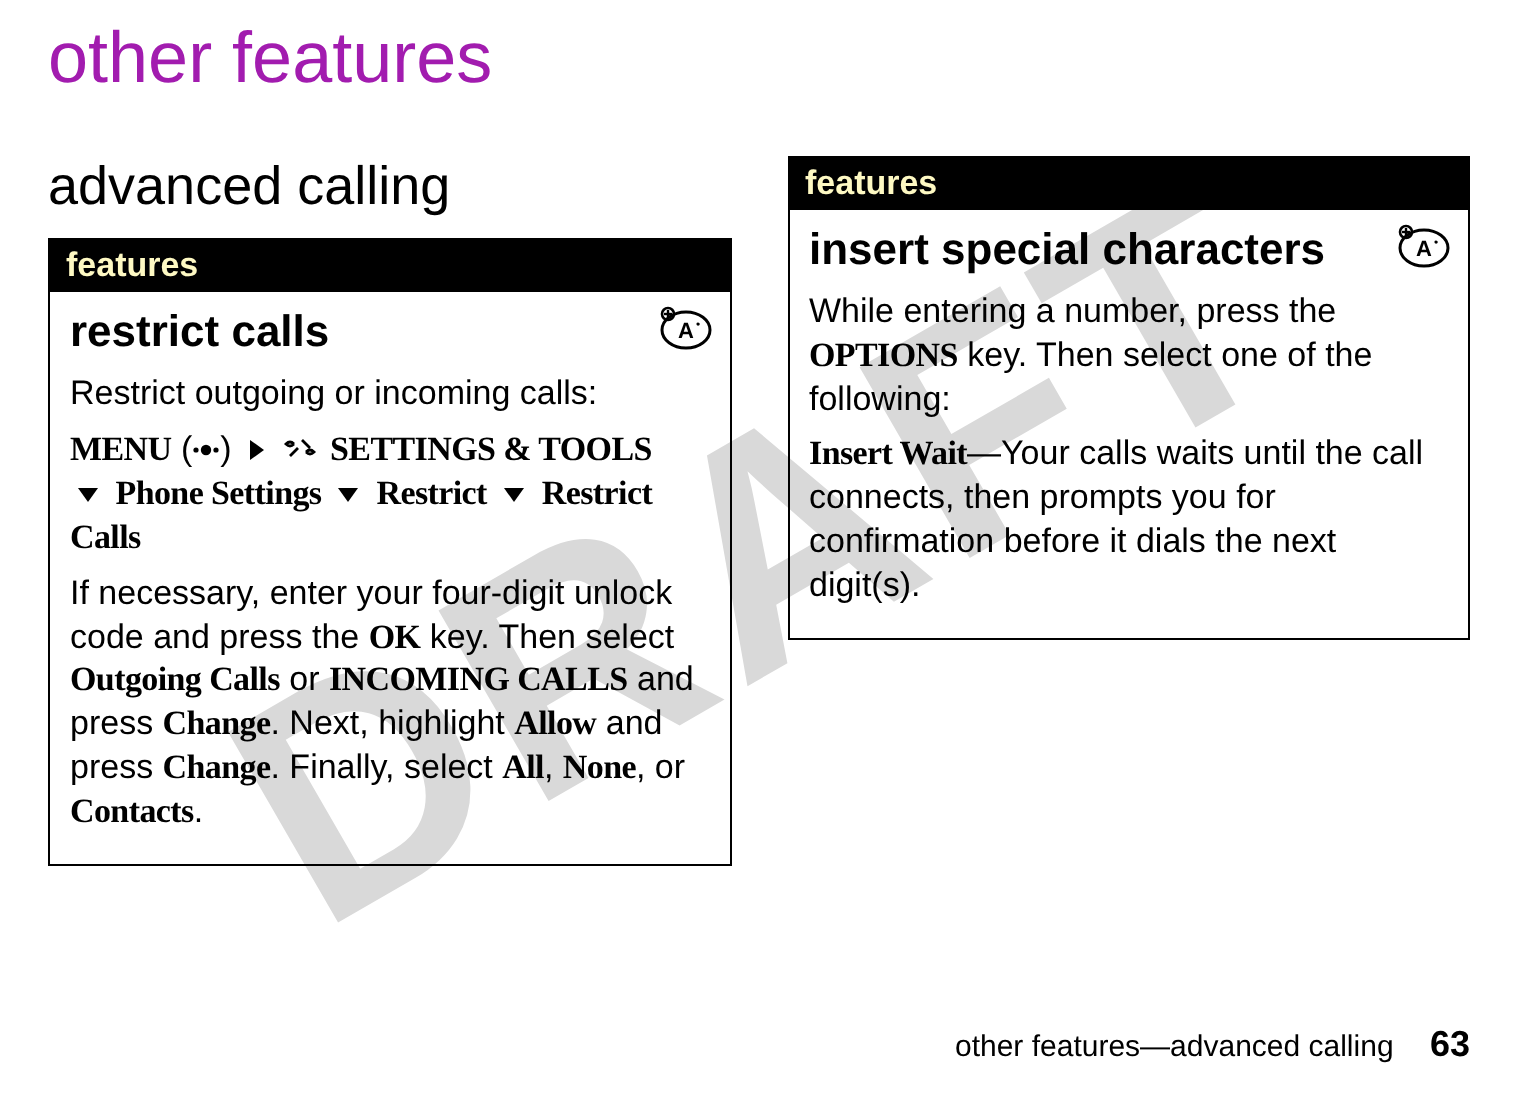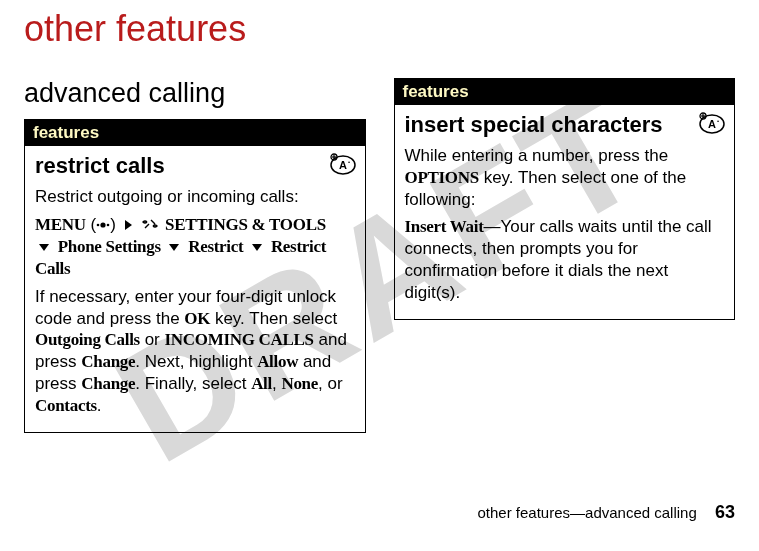--- a/index.html
+++ b/index.html
@@ -27,21 +27,21 @@
   }
   .content {
     position: relative;
     z-index: 1;
     padding: 8px 24px 0 24px;
   }
   h1.page-title {
     font-size: 36px;
     font-weight: normal;
     margin: 0 0 28px 0;
-    color: #b91c1c;
+    color: #a21caf;
   }
   .columns {
     display: flex;
     gap: 28px;
   }
   .col {
     flex: 1;
   }
   h2.section-title {
     font-size: 27px;
@@ -102,21 +102,21 @@
     letter-spacing: -1px;
     font-weight: bold;
   }
   .tools-icon {
     display: inline-block;
     vertical-align: middle;
     margin: 0 2px;
   }
   .footer {
     position: absolute;
-    bottom: 28px;
+    bottom: 18px;
     right: 24px;
     font-size: 15px;
   }
   .footer .pg {
     font-weight: bold;
     font-size: 18px;
     margin-left: 14px;
   }
   .para { margin: 6px 0; }
 </style>

